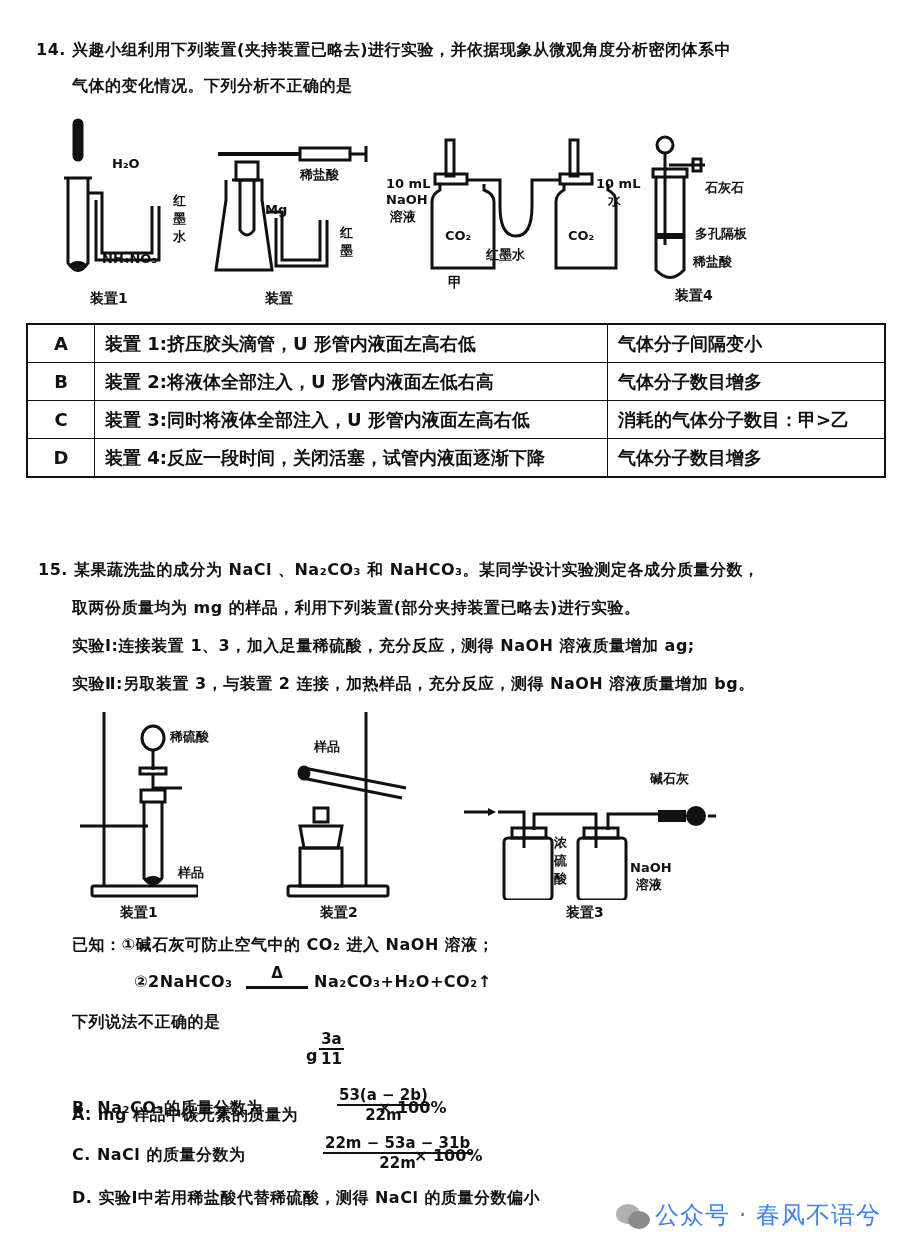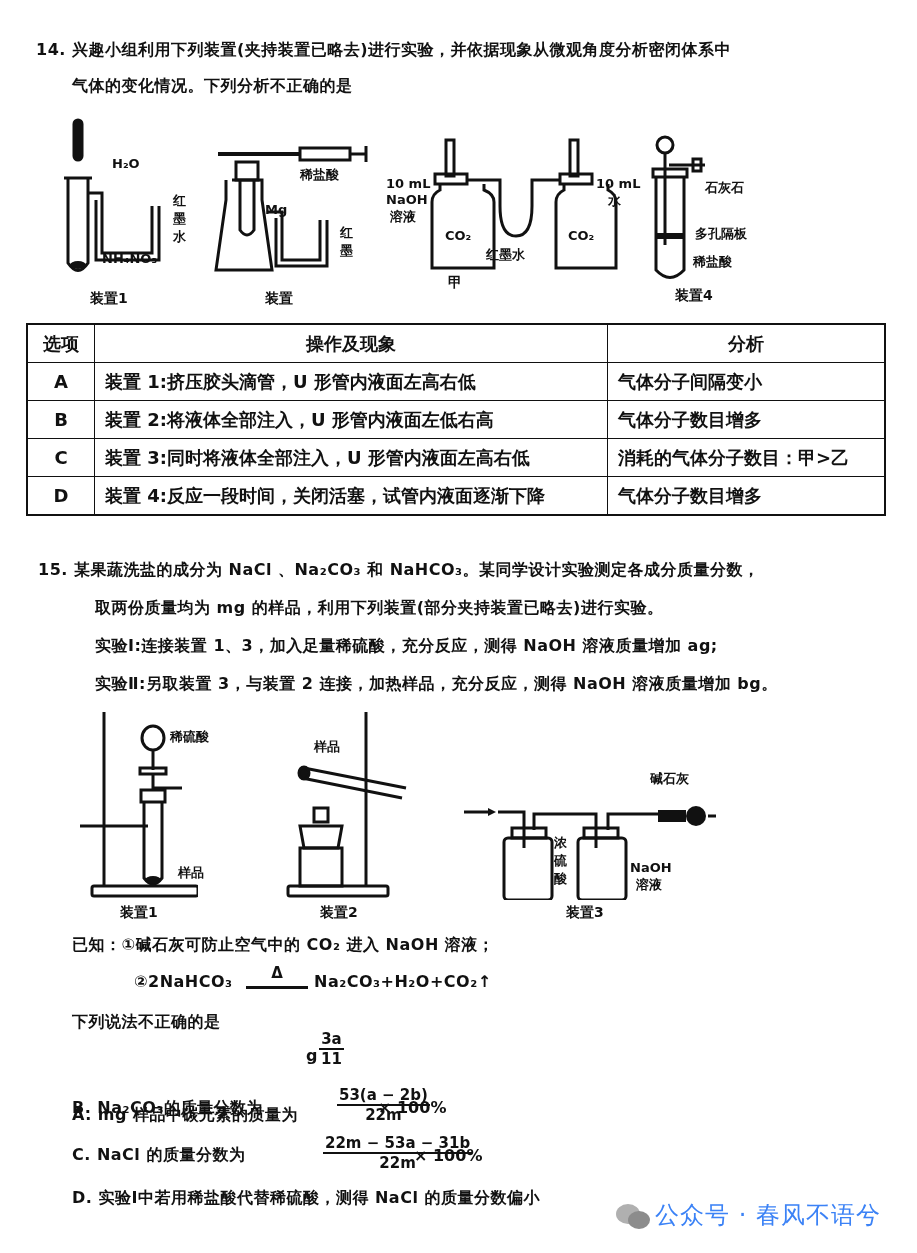--- a/index.html
+++ b/index.html
@@ -22,21 +22,21 @@
     font-size: 18px; font-weight: bold;
   }
   table.opts td, table.opts th {
     border: 1.5px solid #111; height: 37px; padding: 0 10px; white-space: nowrap;
   }
   table.opts th { font-weight: bold; text-align: center; }
   table.opts td.opt { text-align: center; width: 46px; }
   table.opts td.op { width: 492px; }
 
   .line15 { left: 38px; }
-  .indent { left: 72px; margin-left: 23px; }
+  .indent { left: 72px; }
   .frac { position: absolute; font-size: 15px; font-weight: bold; text-align: center; margin-left: 47px; }
   .frac .num { display: block; padding: 0 2px; }
   .frac .den { display: block; border-top: 2px solid #111; padding: 0 2px; }
   .after { position: absolute; font-size: 16px; font-weight: bold; }
   .watermark { position: absolute; left: 608px; top: 1199px; font-size: 24px; color: #3b82f6; font-weight: normal; letter-spacing: 1px; white-space: nowrap; }
   .wm-icon { position: absolute; left: 615px; top: 1202px; }
 </style>
 </head>
 <body>
 
@@ -119,25 +119,20 @@
     <rect x="11" y="98" width="28" height="6" fill="#111"></rect>
   </svg>
   <div class="dlabel" style="left:60px;top:44px;">石灰石</div>
   <div class="dlabel" style="left:50px;top:90px;">多孔隔板</div>
   <div class="dlabel" style="left:48px;top:118px;">稀盐酸</div>
   <div class="cap" style="left:30px;top:152px;">装置4</div>
 </div>
 
 <table class="opts">
   <tbody>
-      <tr>
-    <th>选项</th>
-    <th>操作及现象</th>
-    <th>分析</th>
-  </tr>
   <tr>
     <td class="opt">A</td>
     <td class="op">装置 1:挤压胶头滴管，U 形管内液面左高右低</td>
     <td>气体分子间隔变小</td>
   </tr>
   <tr>
     <td class="opt">B</td>
     <td class="op">装置 2:将液体全部注入，U 形管内液面左低右高</td>
     <td>气体分子数目增多</td>
   </tr>

